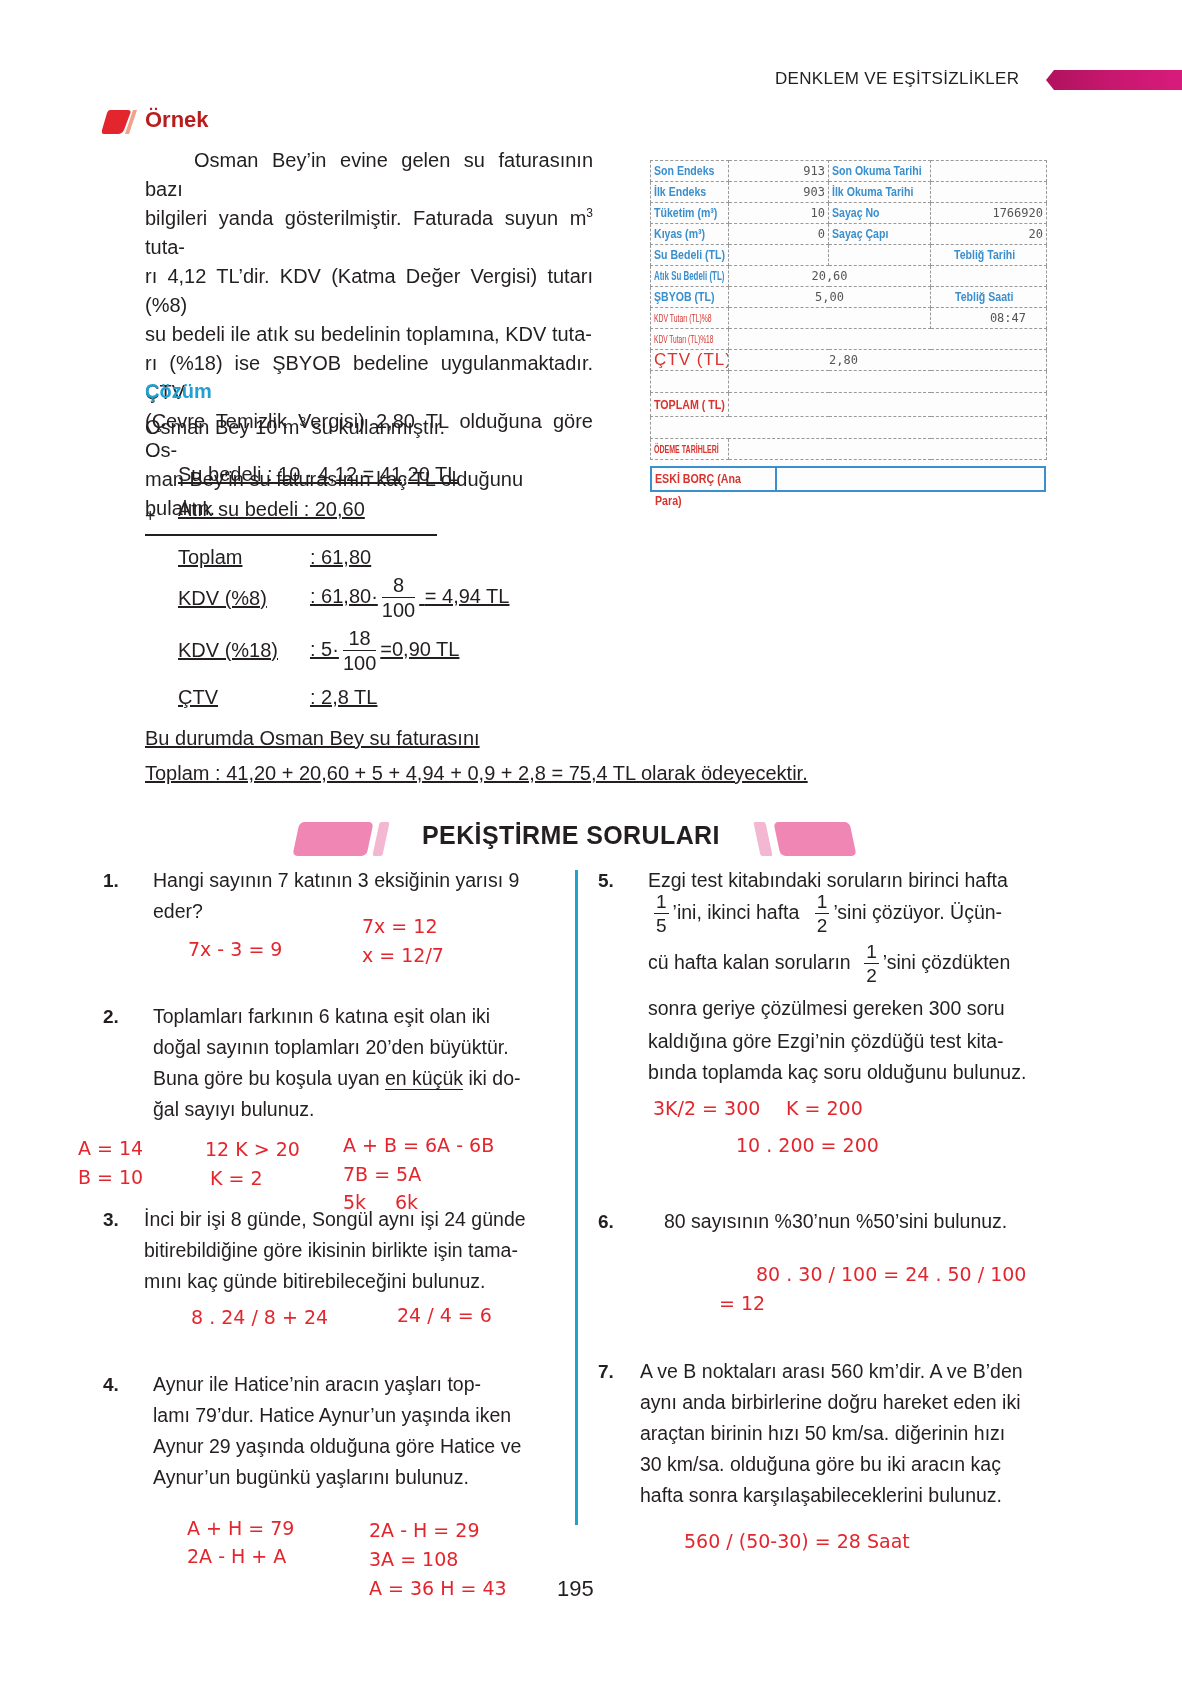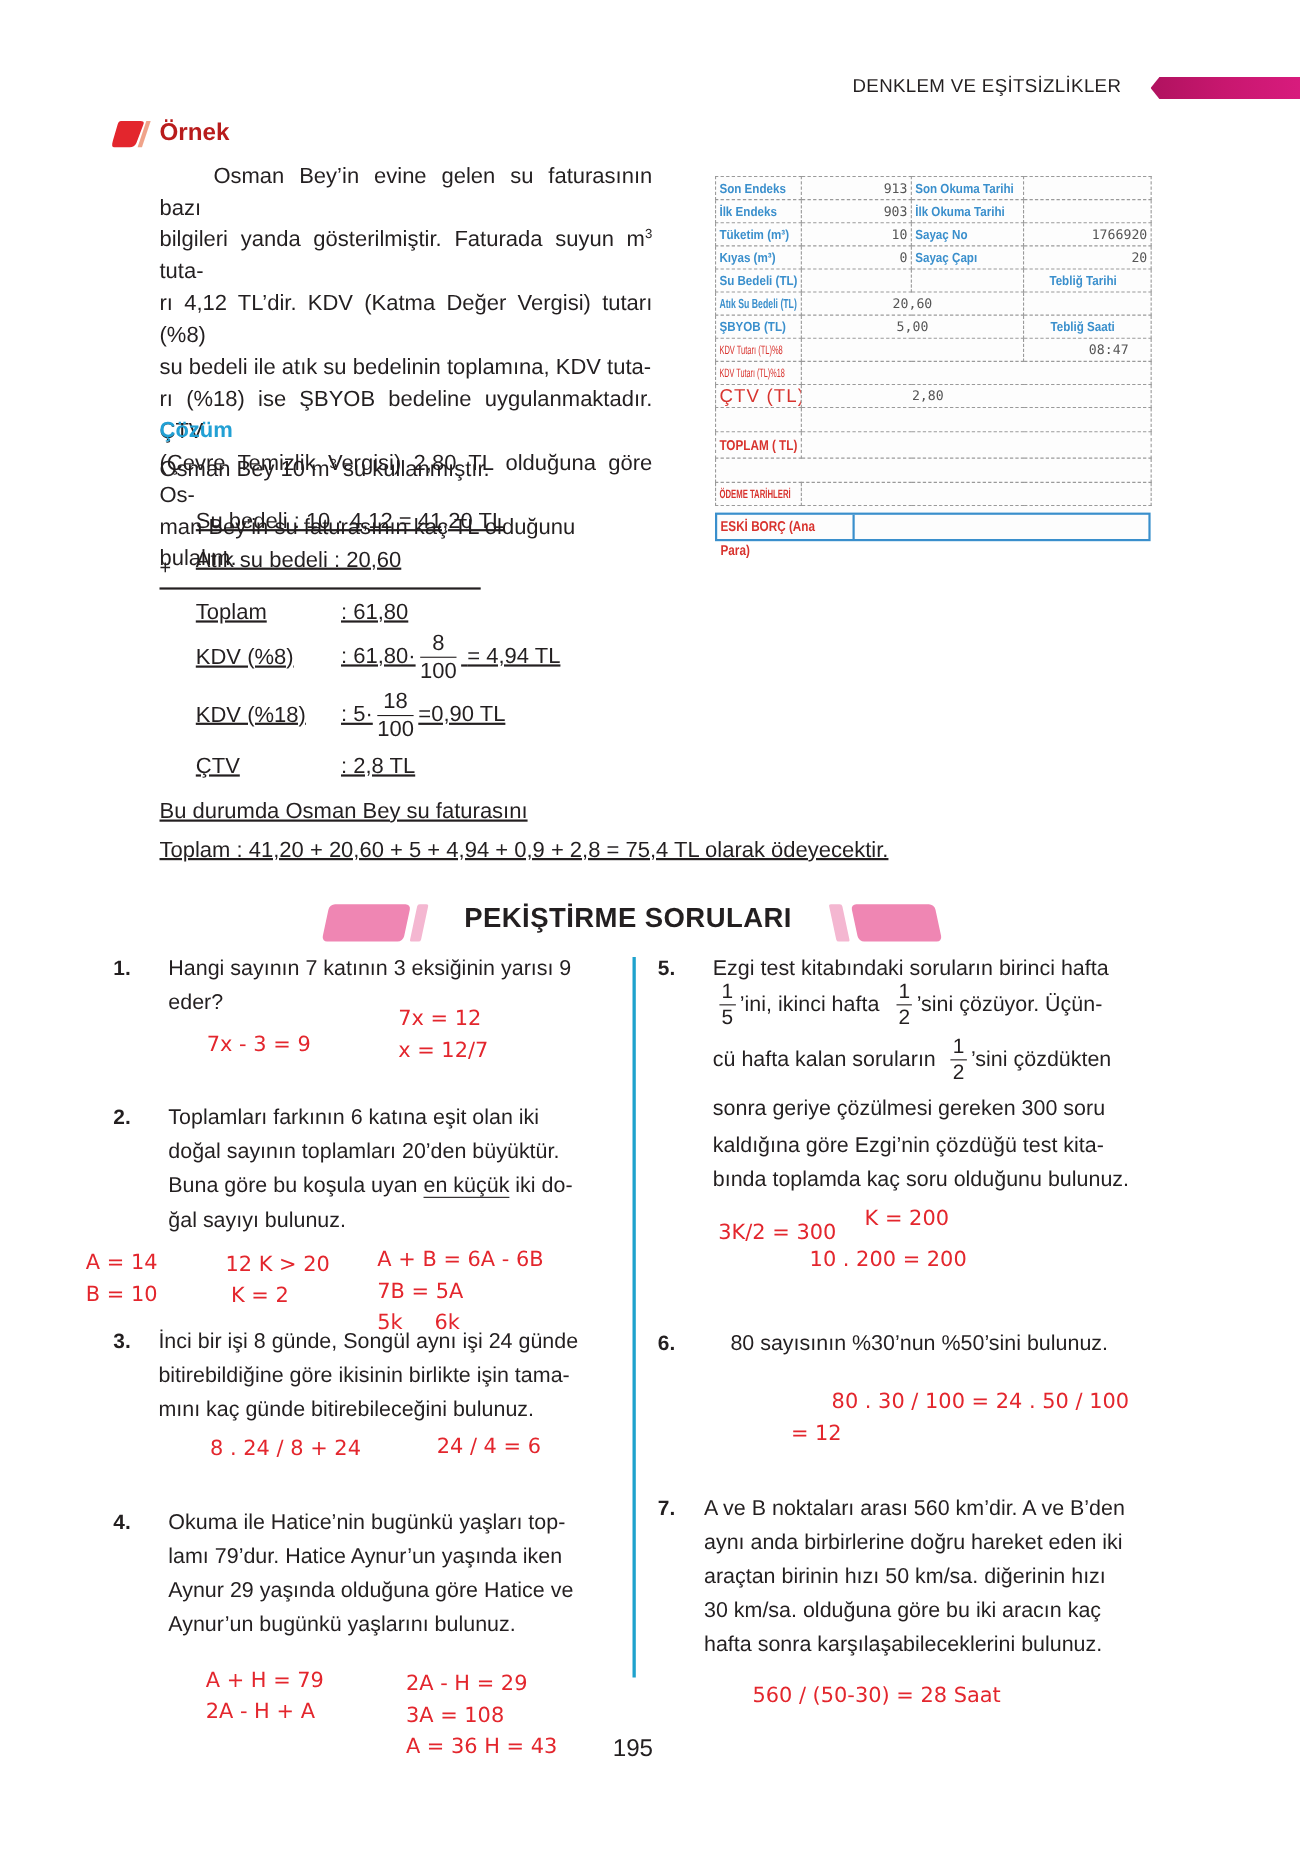--- a/index.html
+++ b/index.html
@@ -238,21 +238,21 @@
 <div class="abs qtext" style="left:144px; top:1204px; width:407px;">
   <p>İnci bir işi 8 günde, Songül aynı işi 24 günde</p>
   <p>bitirebildiğine göre ikisinin birlikte işin tama-</p>
   <p style="text-align:left">mını kaç günde bitirebileceğini bulunuz.</p>
 </div>
 <div class="abs ans" style="left:191px; top:1306px;">8 . 24 /  8 + 24</div>
 <div class="abs ans" style="left:397px; top:1304px;">24 / 4 = 6</div>
 
 <div class="abs qnum" style="left:103px; top:1374px;">4.</div>
 <div class="abs qtext" style="left:153px; top:1369px; width:398px;">
-  <p>Okuma ile Hatice’nin bugünkü yaşları top-</p>
+  <p>Aynur ile Hatice’nin aracın yaşları top-</p>
   <p>lamı 79’dur. Hatice Aynur’un yaşında iken</p>
   <p>Aynur 29 yaşında olduğuna göre Hatice ve</p>
   <p style="text-align:left">Aynur’un bugünkü yaşlarını bulunuz.</p>
 </div>
 <div class="abs ans" style="left:187px; top:1517px;">A  + H  =  79</div>
 <div class="abs ans" style="left:187px; top:1545px;">2A - H  + A</div>
 <div class="abs ans" style="left:369px; top:1519px;">2A - H = 29</div>
 <div class="abs ans" style="left:369px; top:1548px;">3A = 108</div>
 <div class="abs ans" style="left:369px; top:1577px;">A = 36   H = 43</div>
 
@@ -266,21 +266,21 @@
 </div>
 <div class="abs qtext" style="left:648px; top:942px; width:398px; white-space:nowrap;">
   <span>cü hafta kalan soruların</span>
   <span class="frac" style="font-size:19px; margin-left:8px"><span class="n">1</span><span class="d">2</span></span><span>’sini çözdükten</span>
 </div>
 <div class="abs qtext" style="left:648px; top:990px; width:398px;">
   <p style="line-height:36px">sonra geriye çözülmesi gereken 300 soru</p>
   <p>kaldığına göre Ezgi’nin çözdüğü test kita-</p>
   <p style="text-align:left">bında toplamda kaç soru olduğunu bulunuz.</p>
 </div>
-<div class="abs ans" style="left:653px; top:1097px;margin-top:12px;">3K/2 = 300</div>
+<div class="abs ans" style="left:653px; top:1097px;">3K/2 = 300</div>
 <div class="abs ans" style="left:786px; top:1097px;">K = 200</div>
 <div class="abs ans" style="left:736px; top:1134px;">10 . 200 = 200</div>
 
 <div class="abs qnum" style="left:598px; top:1211px;">6.</div>
 <div class="abs qtext" style="left:664px; top:1206px; width:398px;">80 sayısının %30’nun  %50’sini bulunuz.</div>
 <div class="abs ans" style="left:744px; top:1263px;margin-left:12px;">80 . 30 / 100 = 24 . 50 / 100</div>
 <div class="abs ans" style="left:719px; top:1292px;">= 12</div>
 
 <div class="abs qnum" style="left:598px; top:1361px;">7.</div>
 <div class="abs qtext" style="left:640px; top:1356px; width:406px;">

